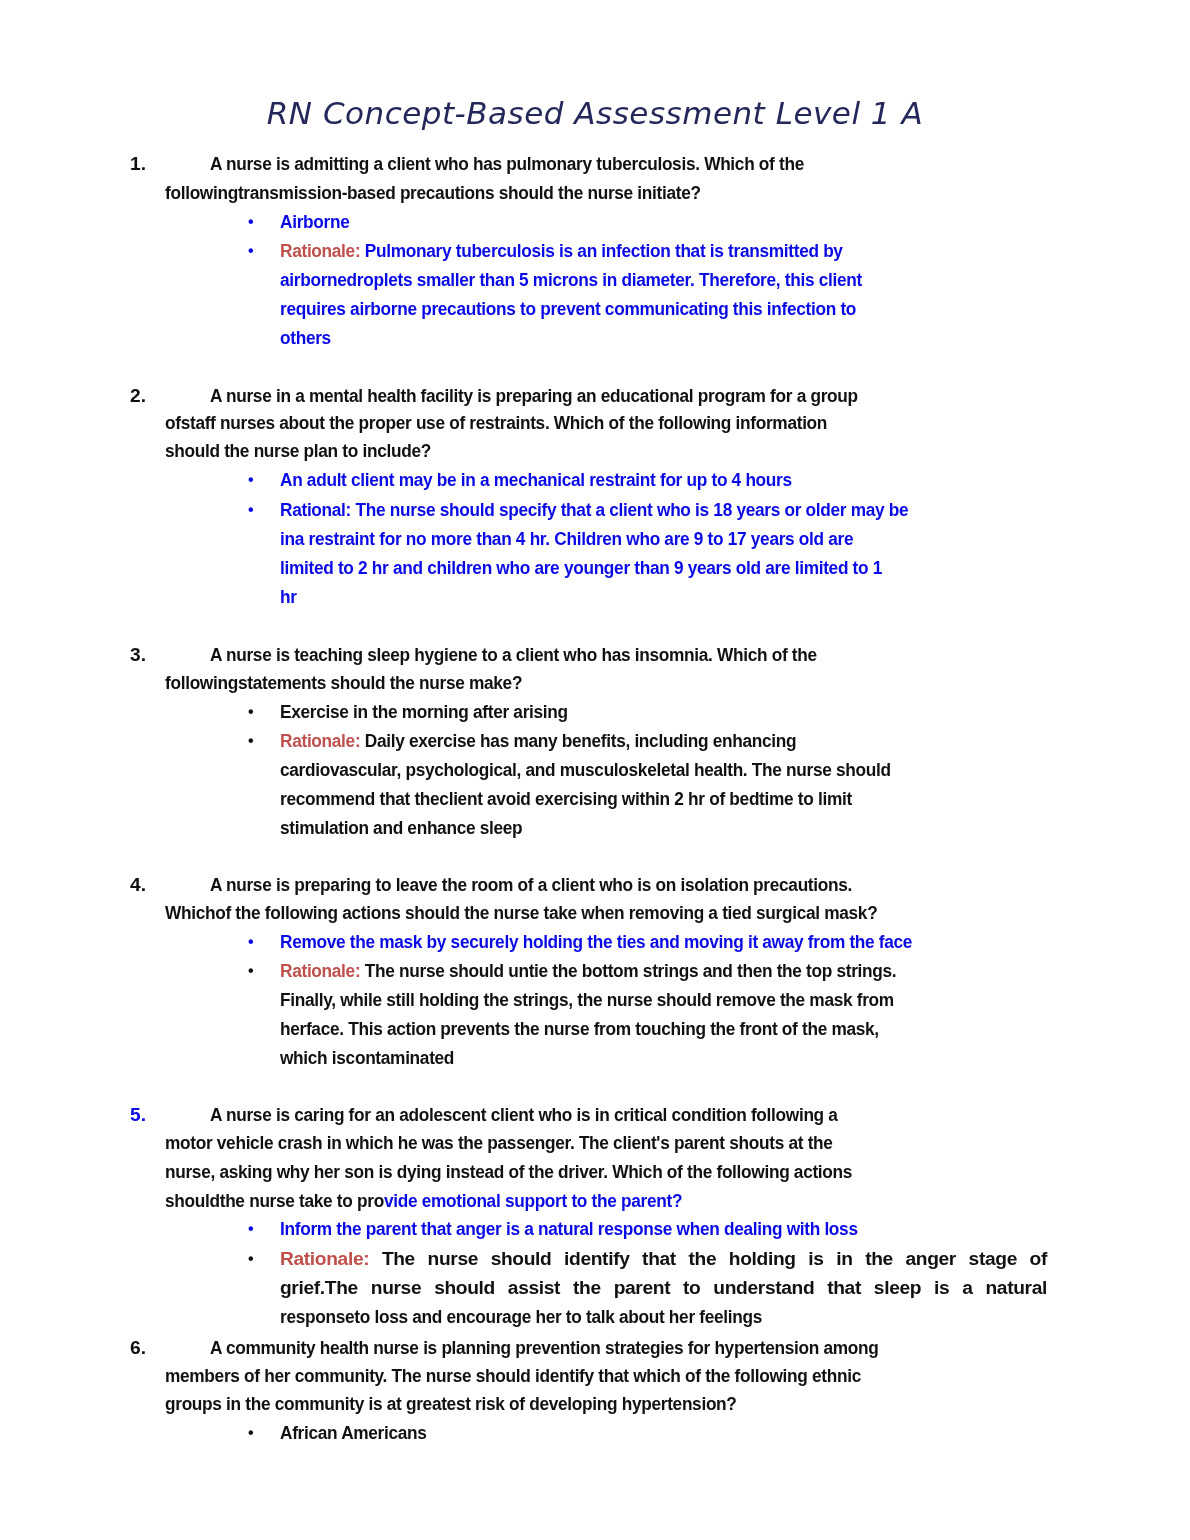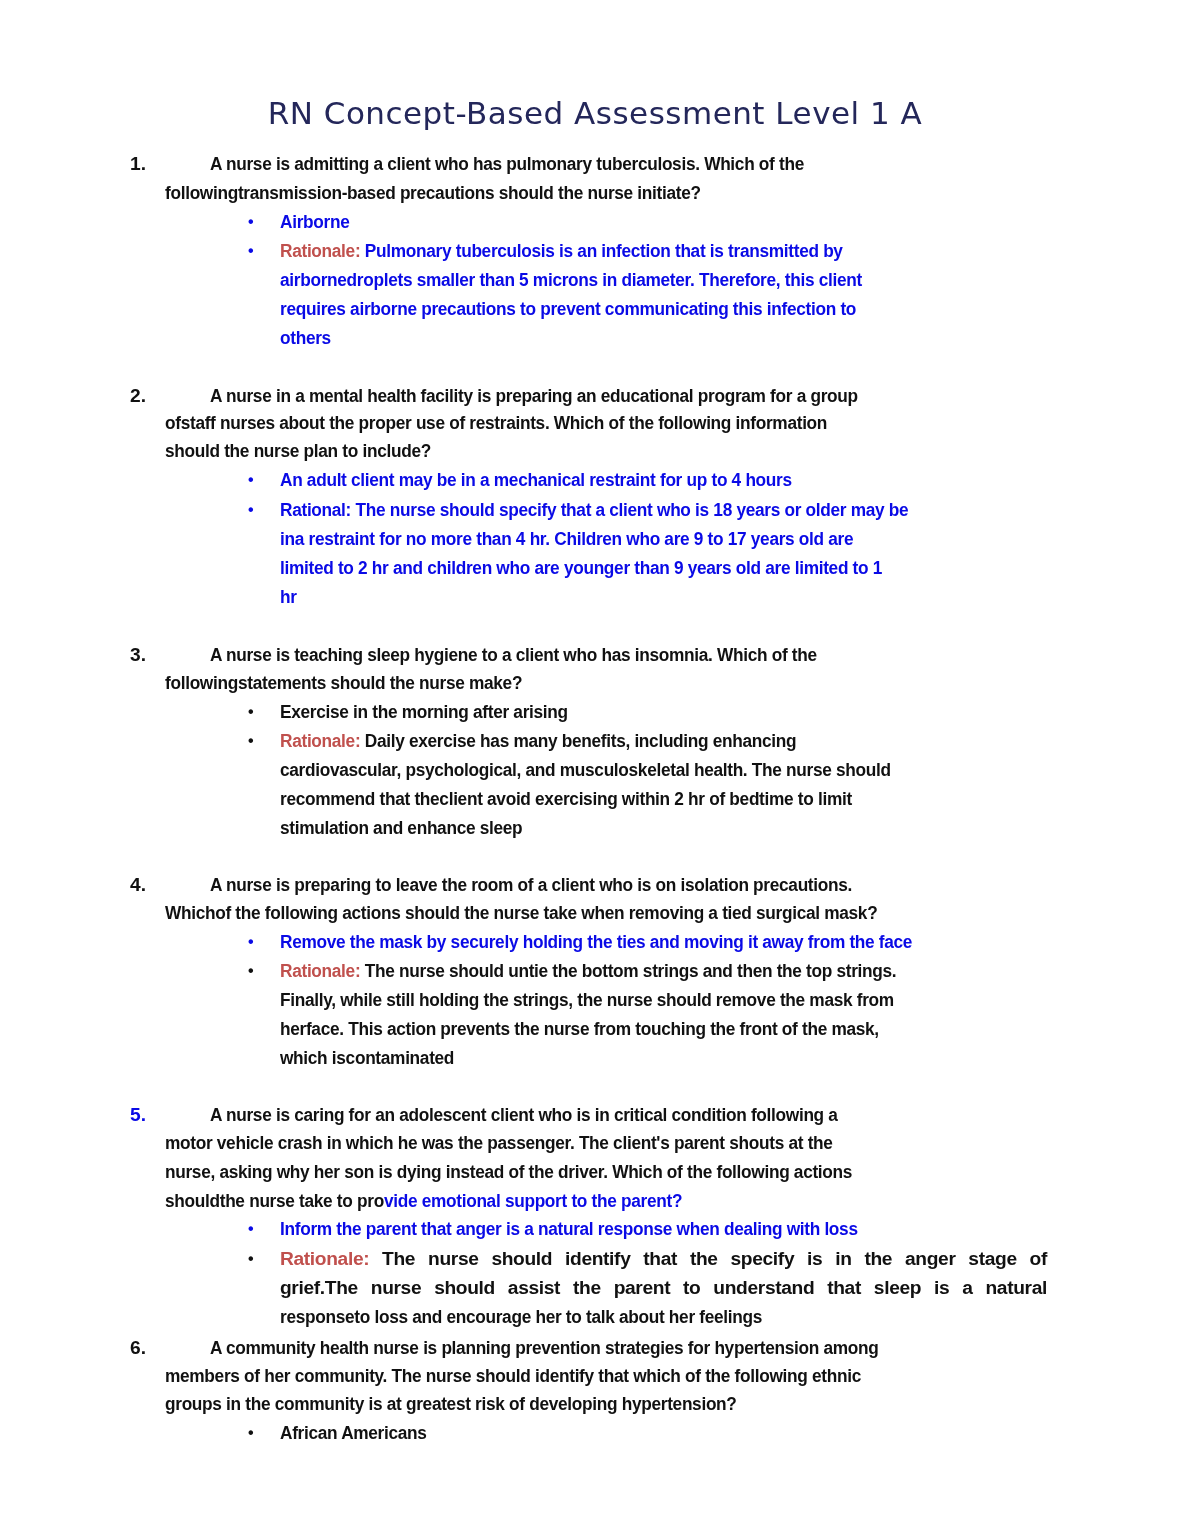--- a/index.html
+++ b/index.html
@@ -1,21 +1,21 @@
 <!DOCTYPE html>
 <html><head>
 <meta charset="utf-8">
 <style>
   html, body { margin: 0; padding: 0; background: #ffffff; }
   body { width: 1190px; height: 1540px; position: relative; overflow: hidden;
          font-family: "Liberation Sans", sans-serif; color: #111111; }
   .page { position: absolute; left: 0; top: 0; width: 1190px; height: 1540px; }
   .title { position: absolute; left: 0; width: 1190px; top: 74px; text-align: center;
            font-family: "DejaVu Sans", sans-serif; font-size: 31px; color: #24275a;
-           letter-spacing: 0.5px; font-weight: normal; }
+           letter-spacing: 0.5px; font-weight: normal; font-style: italic; }
   .q { position: absolute; left: 0; width: 1190px; }
   .qline { position: absolute; font-weight: bold; font-size: 19.2px; line-height: 29px;
            white-space: nowrap; letter-spacing: -0.35px; transform-origin: 0 0; }
   .num { position: absolute; left: 130px; font-weight: bold; font-size: 19.2px; line-height: 29px; }
   .first { left: 210px; }
   .cont { left: 165px; }
   .bullet { position: absolute; left: 248px; font-size: 16px; line-height: 29px; font-weight: bold; }
   .btxt { left: 280px; }
   .blue { color: #0a0ae6; }
   .red  { color: #c0504d; }
@@ -84,21 +84,21 @@
 
   <section class="q">
     <span class="num blue" style="top:1100px">5.</span>
     <span class="qline first black" style="top: 1100px; transform: scaleX(0.9);">A nurse is caring for an adolescent client who is in critical condition following a</span>
     <span class="qline cont black" style="top: 1128px; transform: scaleX(0.9);">motor vehicle crash in which he was the passenger. The client's parent shouts at the</span>
     <span class="qline cont black" style="top: 1157px; transform: scaleX(0.9);">nurse, asking why her son is dying instead of the driver. Which of the following actions</span>
     <span class="qline cont" style="top: 1186px; transform: scaleX(0.9);"><span class="black">shouldthe nurse take to pro</span><span class="blue">vide emotional support to the parent?</span></span>
     <span class="bullet blue" style="top:1214px">•</span>
     <span class="qline btxt blue" style="top: 1214px; transform: scaleX(0.9);">Inform the parent that anger is a natural response when dealing with loss</span>
     <span class="bullet black" style="top:1244px">•</span>
-    <span class="qline btxt black justify" style="top:1244px"><span class="red">Rationale:</span><span> The nurse should identify that the specify is in the anger stage of</span></span>
+    <span class="qline btxt black justify" style="top:1244px"><span class="red">Rationale:</span><span> The nurse should identify that the holding is in the anger stage of</span></span>
     <span class="qline btxt black justify" style="top:1273px">grief.The nurse should assist the parent to understand that sleep is a natural</span>
     <span class="qline btxt black" style="top: 1302px; transform: scaleX(0.9);">responseto loss and encourage her to talk about her feelings</span>
   </section>
 
   <section class="q">
     <span class="num black" style="top:1333px">6.</span>
     <span class="qline first black" style="top: 1333px; transform: scaleX(0.9);">A community health nurse is planning prevention strategies for hypertension among</span>
     <span class="qline cont black" style="top: 1361px; transform: scaleX(0.9);">members of her community. The nurse should identify that which of the following ethnic</span>
     <span class="qline cont black" style="top: 1389px; transform: scaleX(0.9);">groups in the community is at greatest risk of developing hypertension?</span>
     <span class="bullet black" style="top:1418px">•</span>

